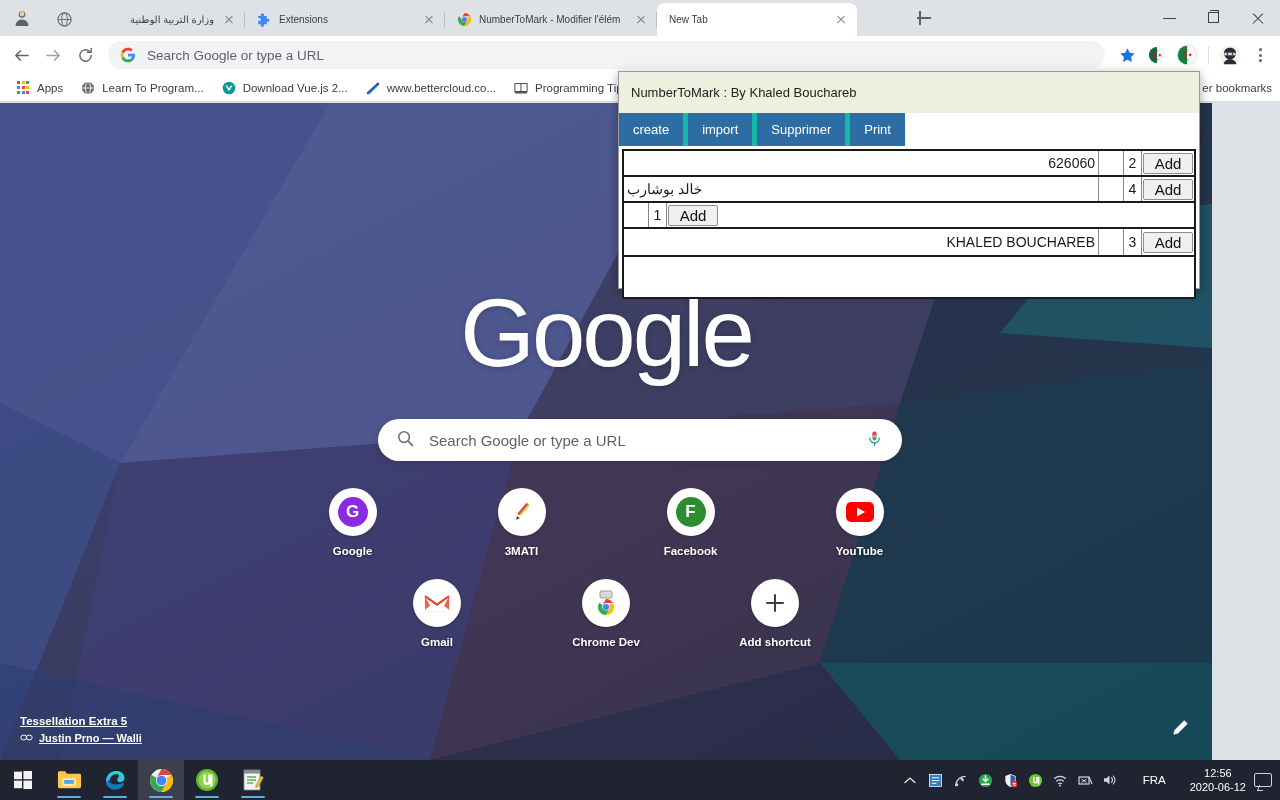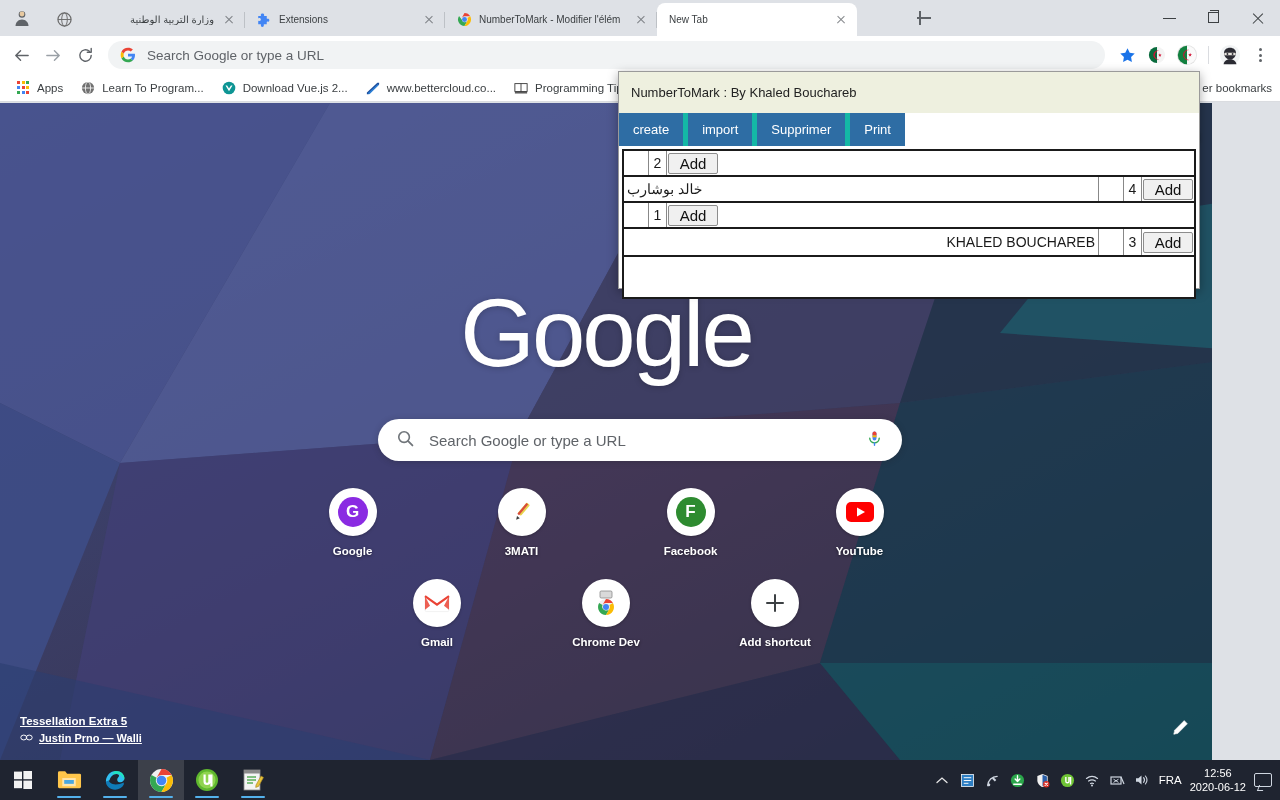--- a/index.html
+++ b/index.html
@@ -125,21 +125,21 @@
   
   .taskbar { position:absolute; left:0; bottom:0; width:1280px; height:40px; background:#1f2430;
      display:flex; align-items:center; }
   .tb-item { width:46px; height:40px; display:flex; align-items:center; justify-content:center;
      position:relative; }
   .tb-item.active { background:rgba(255,255,255,.13); }
   .tb-item.open::after { content:""; position:absolute; bottom:2px; left:11px; width:24px; height:2.5px;
      background:#53b1ec; border-radius:2px; }
   .tray { margin-left:auto; display:flex; align-items:center; gap:8px; padding-right:8px; color:#fff; }
   .tray-ic { width:17px; height:17px; display:flex; align-items:center; justify-content:center; font-size:12px; }
-  .tray-lang { font-size:11.5px; color:#fff; margin:0 0; }
+  .tray-lang { font-size:11.5px; color:#fff; margin:0 16px; }
   .tray-clock { font-size:11px; color:#fff; line-height:14px; text-align:center; }
   .tray-note { width:18px; height:14px; border:1.4px solid #cfd6e0; border-radius:2px; position:relative; }
   .tray-note::after { content:""; position:absolute; left:3px; bottom:-5px; width:5px; height:5px;
      border-left:1.4px solid #cfd6e0; border-bottom:1.4px solid #cfd6e0; transform:skewX(-20deg); }
   .rtl { direction:rtl; unicode-bidi:bidi-override; }
 </style>
 </head>
 <body>
 
 <div id="root">
@@ -506,20 +506,21 @@
       </div>
       <div class="pop-nav">
         <div class="nv">create</div>
         <div class="nv">import</div>
         <div class="nv">Supprimer</div>
         <div class="nv" style="border-right:none;">Print</div>
       </div>
 
       <div class="pop-table">
         <div class="prow">
+          <div class="pc-name">626060</div>
           <div class="pc-gap"></div>
           <div class="pc-num">2</div>
           <div class="pc-btn">
             <button>Add</button>
           </div>
         </div>
         <div class="prow">
           <div class="pc-name rtl">خالد بوشارب</div>
           <div class="pc-gap"></div>
           <div class="pc-num">4</div>

